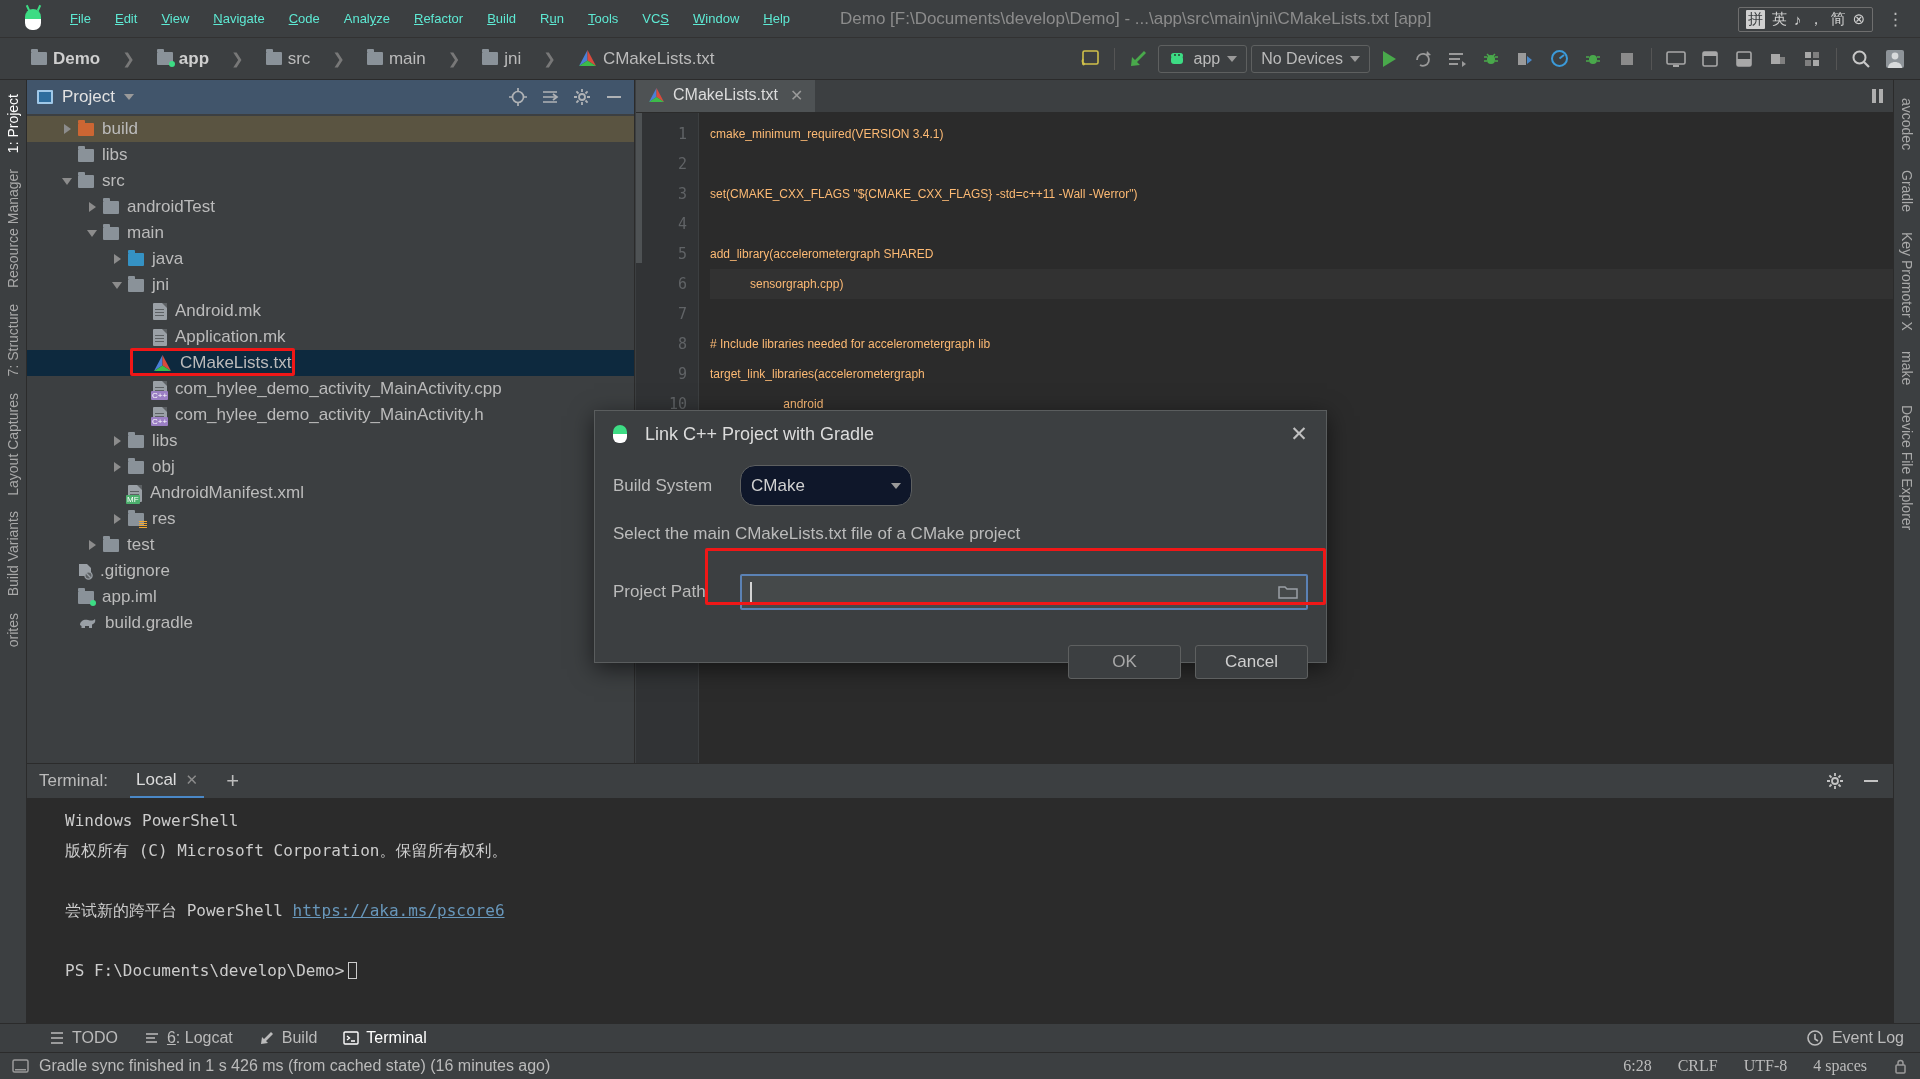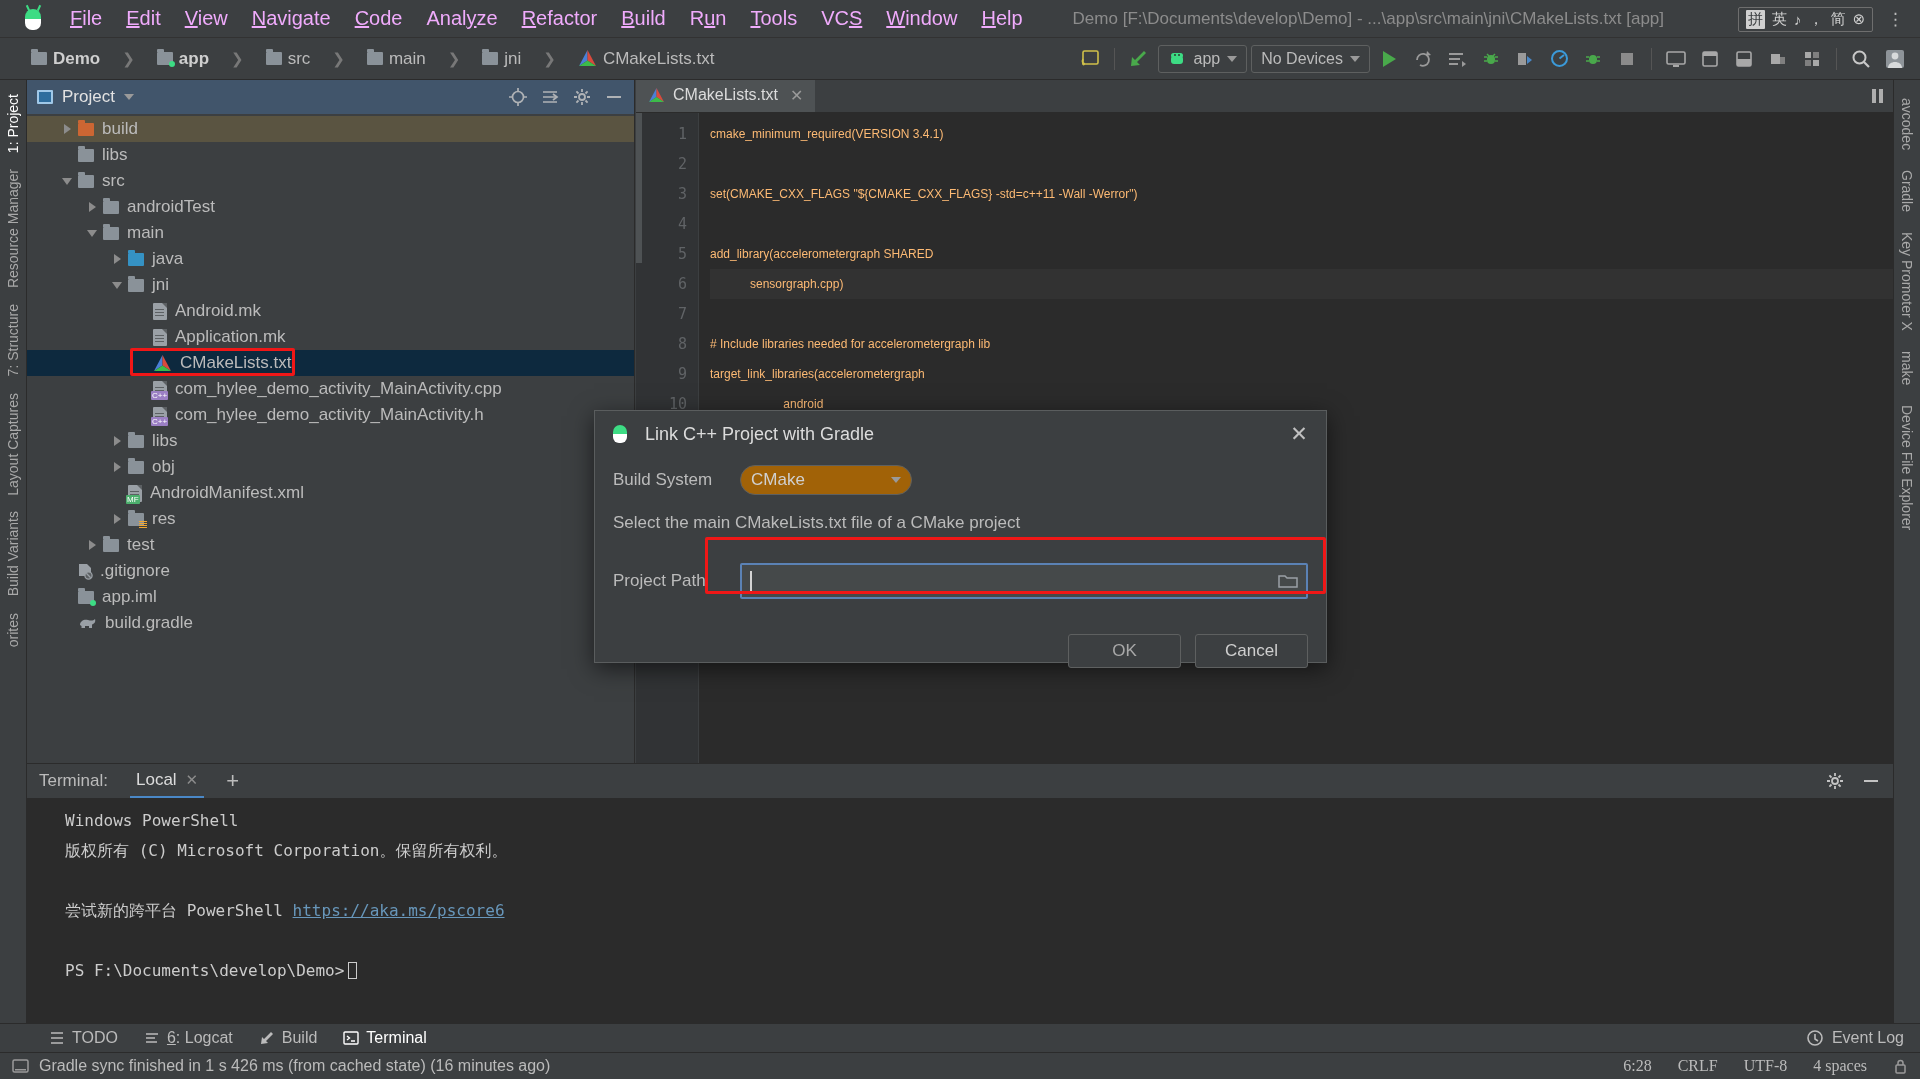--- a/index.html
+++ b/index.html
@@ -37,21 +37,21 @@
     position: absolute; left: 5px; top: 13px; width: 16px; height: 11px;
     background: #ffffff; border-radius: 0 0 7px 7px;
   }
   .as-logo .ant1, .as-logo .ant2 {
     position: absolute; width: 2px; height: 6px; background: #3ddc84; top: -1px;
   }
   .as-logo .ant1 { left: 7px; transform: rotate(-25deg); }
   .as-logo .ant2 { left: 18px; transform: rotate(25deg); }
   .menu { display: flex; align-items: center; }
   .menu-item {
-    padding: 4px 12px; font-size: 20px; color: #f0abfc; cursor: default;
+    padding: 4px 12px; font-size: 13px; color: #5eead4; cursor: default;
     white-space: nowrap;
   }
   .menu-item .mn { text-decoration: underline; }
   .win-title {
     margin-left: 38px; font-size: 17px; color: #8c8c8c; white-space: nowrap;
   }
   .title-right {
     position: absolute; right: 8px; top: 0; height: 38px;
     display: flex; align-items: center; gap: 0px;
   }
@@ -267,21 +267,21 @@
   .dlg-title .tlogo .head { position: absolute; left: 4px; top: 2px; width: 14px; height: 9px; background: #3ddc84; border-radius: 7px 7px 0 0; }
   .dlg-title .tlogo .body { position: absolute; left: 4px; top: 11px; width: 14px; height: 9px; background: #ffffff; border-radius: 0 0 6px 6px; }
   .dlg-close {
     margin-left: auto; width: 26px; height: 26px; display: flex;
     align-items: center; justify-content: center; color: #c0c0c0; font-size: 21px;
     cursor: default;
   }
   .dlg-row { display: flex; align-items: center; padding: 0 18px; margin-top: 8px; }
   .dlg-label { font-size: 17px; color: #bbbbbb; width: 127px; flex: none; }
   .dlg-select {
-    width: 172px; height: 30px; background: #a16207; border: 1px solid #5e6060;
+    width: 172px; height: 41px; background: #0f172a; border: 1px solid #5e6060;
     border-radius: 15px; display: flex; align-items: center; padding: 0 10px;
     font-size: 17px; color: #d0d0d0; cursor: default;
   }
   .dlg-select .caret-dn { margin-left: auto; }
   .dlg-hint { padding: 0 18px; margin-top: 18px; font-size: 17px; color: #bbbbbb; }
   .path-row { display: flex; align-items: center; padding: 16px 18px; margin-top: 14px; position: relative; }
   .path-input {
     flex: 1; height: 36px; background: #45494a; border: 2px solid #5b82b5;
     border-radius: 2px; display: flex; align-items: center; padding: 0 8px;
     position: relative;

